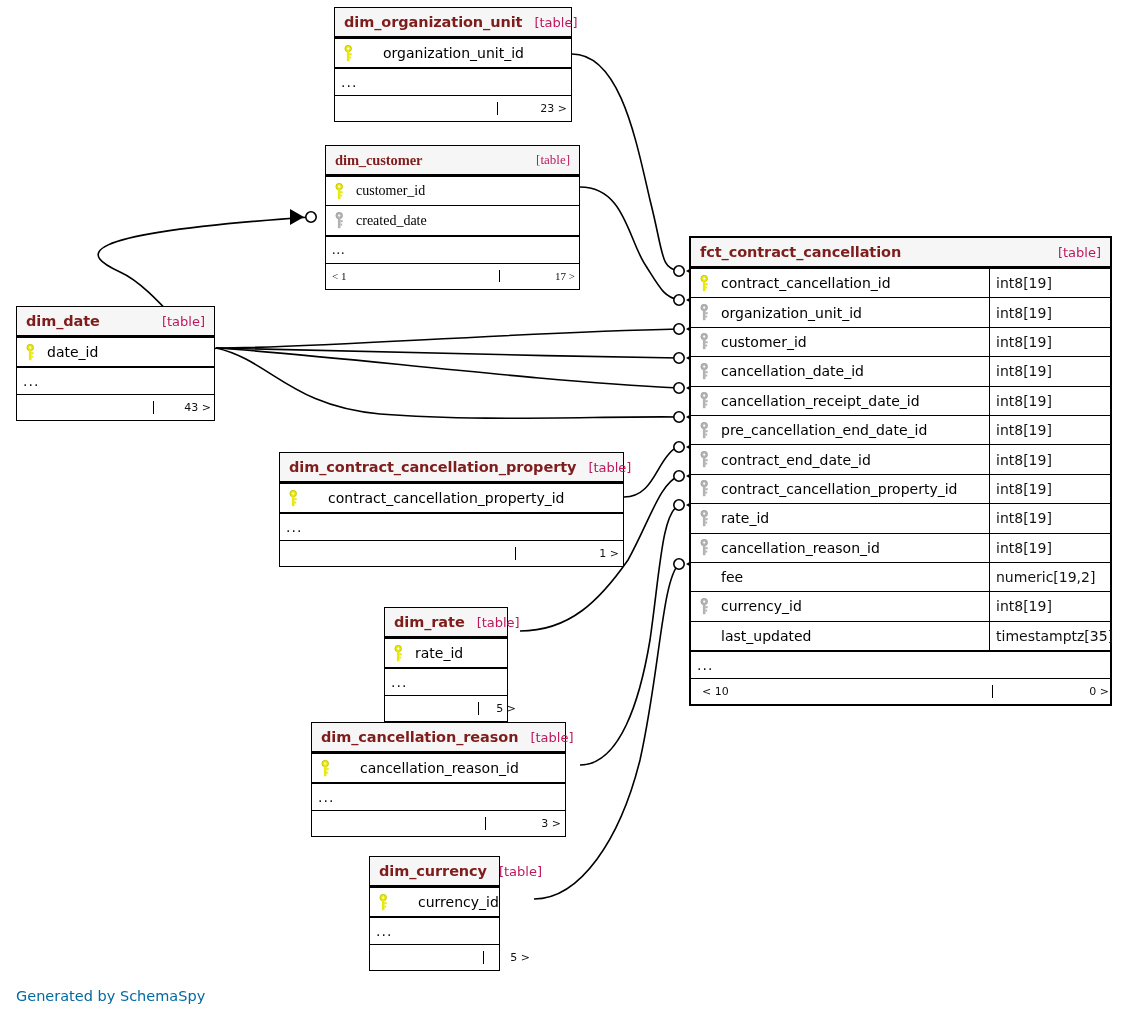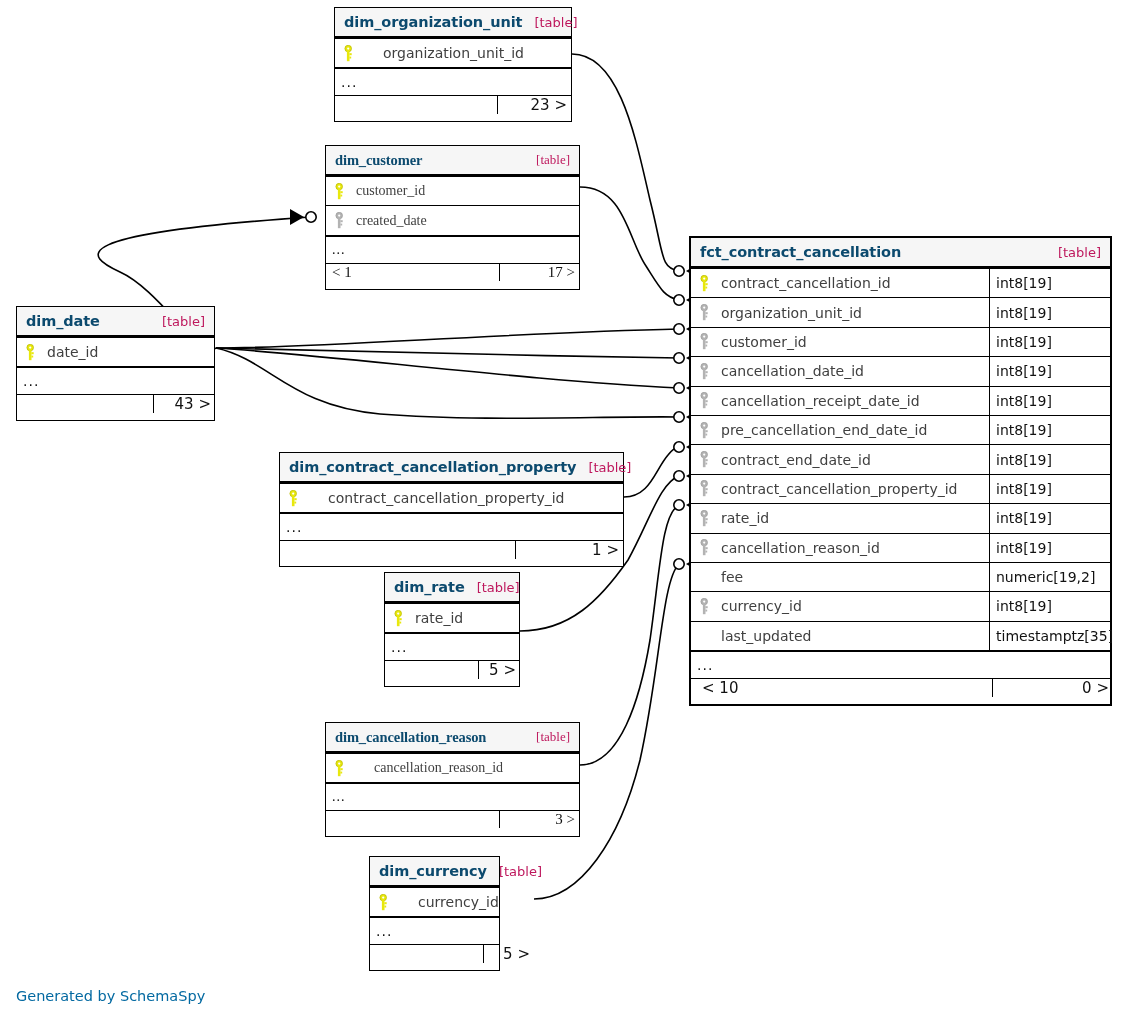--- a/index.html
+++ b/index.html
@@ -45,21 +45,21 @@
     border-bottom: 2px solid #000000;
     height: 30px;
     display: flex;
     align-items: center;
     padding: 0 9px;
     white-space: nowrap;
   }
   .tbl-name {
     font-weight: bold;
     font-size: 14.5px;
-    color: #0c4a6e;
+    color: #7f1d1d;
     letter-spacing: -0.1px;
   }
   .tbl-kind {
     margin-left: auto;
     font-size: 13px;
     color: #be185d;
     padding-left: 12px;
   }
   .row {
     box-sizing: border-box;
@@ -72,21 +72,21 @@
   .row:first-of-type { border-top: none; }
   .row .keycell {
     width: 28px;
     flex: 0 0 28px;
     display: flex;
     align-items: center;
     justify-content: center;
   }
   .row .colname {
     font-size: 14px;
-    color: #404040;
+    color: #000000;
     padding-left: 2px;
     overflow: hidden;
   }
   .row .coltype {
     margin-left: auto;
     box-sizing: border-box;
     border-left: 1px solid #000000;
     height: 100%;
     display: flex;
     align-items: center;
@@ -106,22 +106,22 @@
     padding-left: 6px;
     font-size: 14px;
     color: #111111;
     letter-spacing: 1px;
   }
   .foot {
     box-sizing: border-box;
     height: 26px;
     border-top: 1px solid #000000;
     display: flex;
-    align-items: flex-start;
-    font-size: 15px;
+    align-items: center;
+    font-size: 11px;
     color: #111111;
   }
   .foot .fcell {
     box-sizing: border-box;
     display: flex;
     align-items: center;
     border-left: 1px solid #000000;
     padding: 0 6px;
   }
   .foot .fcell:first-child { border-left: none; }
@@ -467,21 +467,21 @@
           </span>
           <span class="colname">contract_cancellation_property_id</span>
         </div>
         <div class="ellipsis-row">...</div>
         <div class="foot">
           <span class="fcell fleft" style="width: 152px; flex: 0 0 152px;"></span>
           <span class="fcell fleft" style="width: 83px; flex: 0 0 83px;"></span>
           <span class="fcell fright" style="width: 110px; flex: 0 0 110px;">1 &gt;</span>
         </div>
       </div>
-      <div class="tbl" style="left: 384px; top: 572px; width: 136px;">
+      <div class="tbl" style="left: 384px; top: 607px; width: 124px;">
         <div class="tbl-head">
           <span class="tbl-name">dim_rate</span>
           <span class="tbl-kind">[table]</span>
         </div>
         <div class="row">
           <span class="keycell">
             <svg class="keyicon" width="12" height="17" viewBox="0 0 12 17">
               <circle cx="5.2" cy="3.6" r="3.3" fill="#e8e80d" stroke="#b8b800" stroke-width="0.7"></circle>
               <circle cx="5.2" cy="3.6" r="1.1" fill="#ffffff"></circle>
               <rect x="3.9" y="5.6" width="2.6" height="10.6" fill="#e8e80d"></rect>
@@ -491,21 +491,21 @@
           </span>
           <span class="colname">rate_id</span>
         </div>
         <div class="ellipsis-row">...</div>
         <div class="foot">
           <span class="fcell fleft" style="width: 60px; flex: 0 0 60px;"></span>
           <span class="fcell fleft" style="width: 33px; flex: 0 0 33px;"></span>
           <span class="fcell fright" style="width: 44px; flex: 0 0 44px;">5 &gt;</span>
         </div>
       </div>
-      <div class="tbl" style="left: 325px; top: 722px; width: 255px; font-family: Liberation Serif, serif;">
+      <div class="tbl" style="left: 311px; top: 722px; width: 255px;">
         <div class="tbl-head">
           <span class="tbl-name">dim_cancellation_reason</span>
           <span class="tbl-kind">[table]</span>
         </div>
         <div class="row indent">
           <span class="keycell">
             <svg class="keyicon" width="12" height="17" viewBox="0 0 12 17">
               <circle cx="5.2" cy="3.6" r="3.3" fill="#e8e80d" stroke="#b8b800" stroke-width="0.7"></circle>
               <circle cx="5.2" cy="3.6" r="1.1" fill="#ffffff"></circle>
               <rect x="3.9" y="5.6" width="2.6" height="10.6" fill="#e8e80d"></rect>

